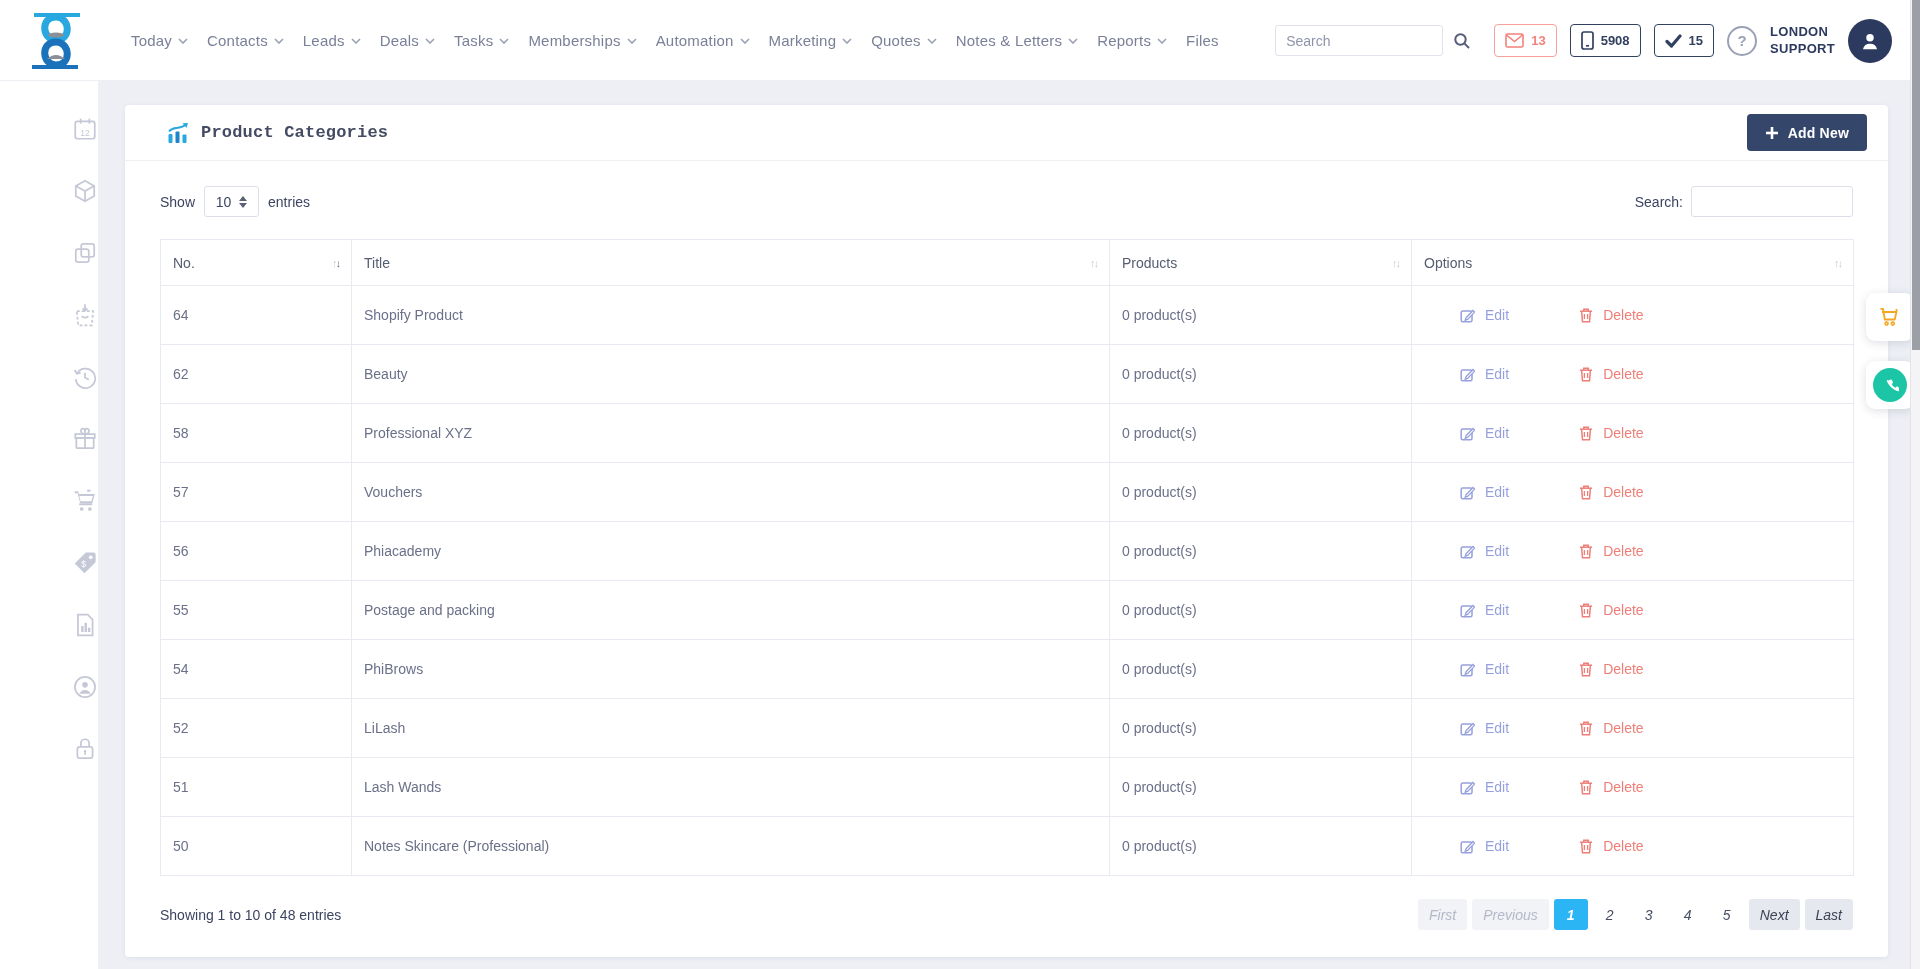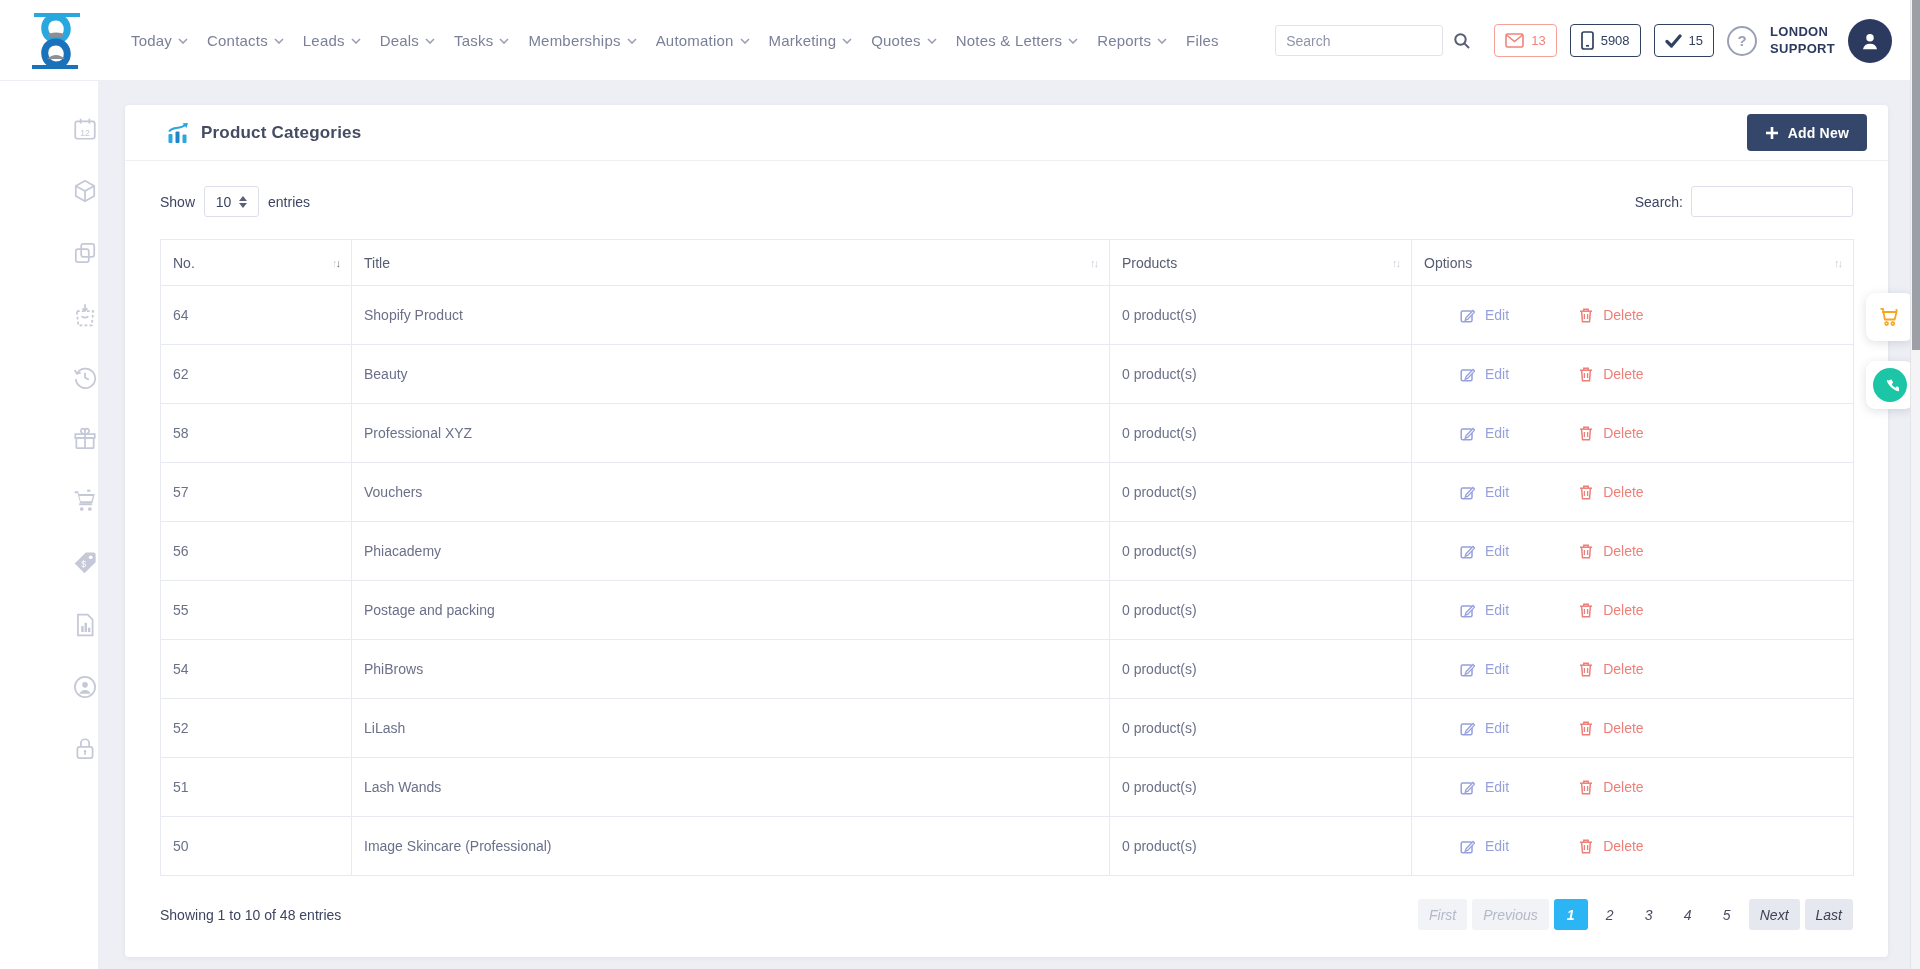--- a/index.html
+++ b/index.html
@@ -14,21 +14,21 @@
   .nav-item { display:flex; align-items:center; gap:6px; font-size:15px; font-weight:500;
               color:#7b8099; cursor:pointer; white-space:nowrap; letter-spacing:.2px; }
   .caret { width:10px; height:6px; display:inline-block; }
   .hdr-right { position:absolute; right:28px; top:0; height:81px; display:flex; align-items:center; gap:13px; }
   .hdr-search { display:flex; align-items:center; }
   .hdr-search input { width:168px; height:31px; border:1px solid #e0e2ec; border-radius:3px;
                       padding:0 10px; font-size:14px; color:#555b73; font-family:inherit; outline:none; }
   .hdr-search input::placeholder { color:#8f94ab; }
   .search-btn { width:38px; height:31px; display:flex; align-items:center; justify-content:center; cursor:pointer; }
   .badge { height:33px; display:flex; align-items:center; gap:7px; border-radius:4px;
-           padding:0 10px; font-size:13px; font-weight:normal; cursor:pointer; background:#fff; }
+           padding:0 10px; font-size:13px; font-weight:bold; cursor:pointer; background:#fff; }
   .badge.salmon { border:1px solid #f6a29b; color:#f2827b; }
   .badge.navy { border:1px solid #31415f; color:#31415f;justify-content:space-between; }
   .help-circle { width:30px; height:30px; border:2px solid #9aa0b5; border-radius:50%;
                  display:flex; align-items:center; justify-content:center; font-size:15px;
                  color:#9aa0b5; font-weight:bold; cursor:pointer; }
   .user-name { font-size:13px; font-weight:bold; color:#2d3a5f; line-height:1.25;
                text-transform:uppercase; letter-spacing:.3px; }
   .avatar { width:44px; height:44px; border-radius:50%; background:#2d3a5f;
             display:flex; align-items:center; justify-content:center; cursor:pointer; }
 
@@ -39,21 +39,21 @@
   .side-item { width:26px; height:26px; margin-bottom:36px; color:#c5c8d6; cursor:pointer;
                display:flex; align-items:center; justify-content:center; }
   .side-item svg { width:26px; height:26px; }
 
   
   .card { position:absolute; left:125px; top:105px; width:1763px; height:852px; background:#fff;
           border-radius:4px; box-shadow:0 1px 5px rgba(40,50,80,.07); }
   .card-head { height:56px; display:flex; align-items:center; justify-content:space-between;
                padding:0 21px 0 42px; border-bottom:1px solid #eef0f4; }
   .page-title { display:flex; align-items:center; gap:12px; font-size:17px; font-weight:bold;
-                color:#444b63; letter-spacing:.2px; }
+                color:#444b63; letter-spacing:.2px;font-family:Liberation Mono, monospace; }
   .btn-addnew { display:flex; align-items:center; gap:9px; background:#35466b; color:#fff;
                 border:none; border-radius:4px; height:37px; padding:18px 18px; font-size:14px;
                 font-weight:bold; font-family:inherit; cursor:pointer; letter-spacing:.2px; }
 
   .controls { display:flex; align-items:center; justify-content:space-between; padding:0 35px; margin-top:25px; }
   .show-wrap { display:flex; align-items:center; gap:9px; font-size:14px; color:#3d4461; }
   .length-select { width:55px; height:31px; border:1px solid #dcdfe9; border-radius:3px;
                    display:flex; align-items:center; justify-content:center; gap:8px; font-size:14px;
                    color:#3d4461; cursor:pointer; background:#fff; }
   .stepper { display:flex; flex-direction:column; gap:2px; }
@@ -620,21 +620,21 @@
                   <line x1="5.4" y1="6" x2="5.4" y2="11" stroke="#ee7f78" stroke-width="1.3"></line>
                   <line x1="8.6" y1="6" x2="8.6" y2="11" stroke="#ee7f78" stroke-width="1.3"></line>
                 </svg>
                 <span>Delete</span>
               </span>
         </div>
           </td>
       </tr>
       <tr>
         <td>50</td>
-        <td>Image Skincare (Professional)</td>
+        <td>Notes Skincare (Professional)</td>
         <td>0 product(s)</td>
         <td>
             <div class="opt-links">
           <span class="lnk edit">
                 <svg width="15" height="15" viewBox="0 0 15 15">
                   <rect x="1.2" y="3" width="10.8" height="10.8" rx="1.5" fill="none" stroke="#96a0dc" stroke-width="1.5"></rect>
                   <path d="M6 9.8L13 2.5l1.6 1.6-7 7.3-2.4.8z" fill="#fff" stroke="#96a0dc" stroke-width="1.3"></path>
                 </svg>
                 <span>Edit</span>
               </span>

